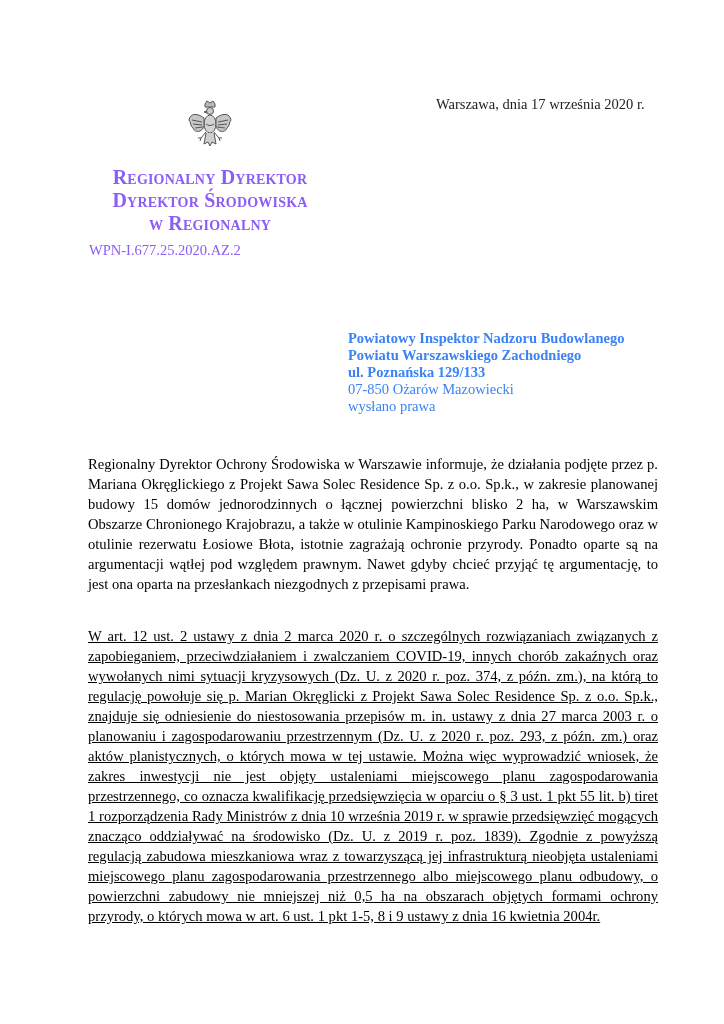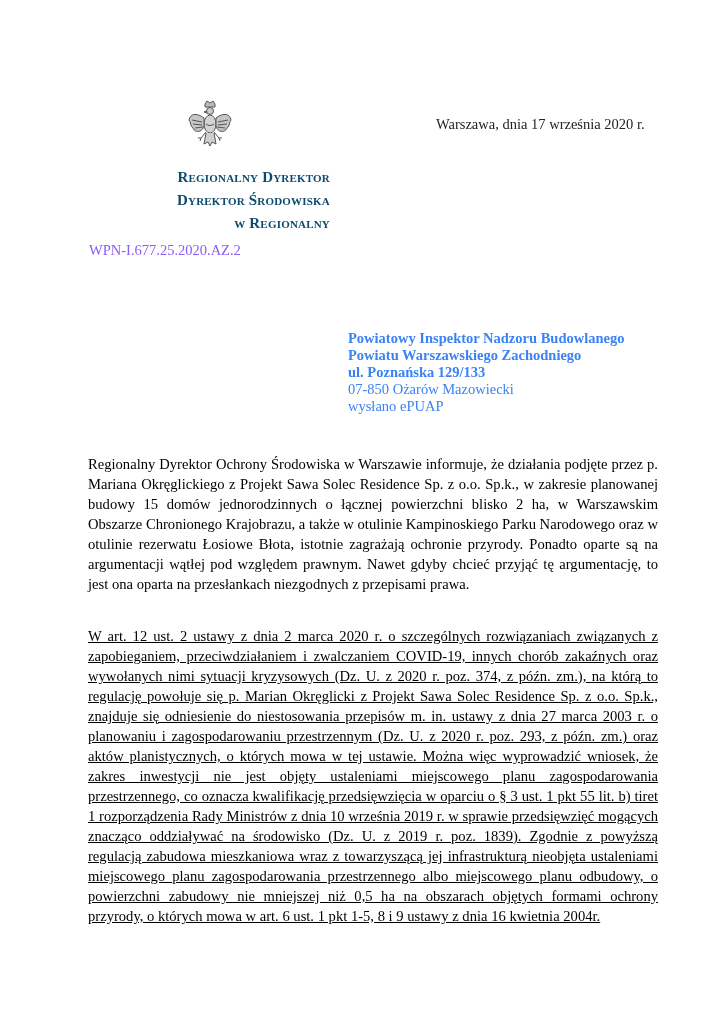--- a/index.html
+++ b/index.html
@@ -20,40 +20,40 @@
       left: 186px;
       top: 100px;
       width: 48px;
       height: 50px;
     }
     .issuer {
       position: absolute;
       left: 90px;
       top: 166px;
       width: 240px;
-      text-align: right;
+      text-align: center;
       font-weight: bold;
       font-variant: small-caps;
-      font-size: 15px;
+      font-size: 20px;
       line-height: 23px;
       letter-spacing: 0.2px;
-      color: #0c4a6e;
+      color: #8b5cf6;
     }
     .issuer div { white-space: nowrap; }
     .ref {
       position: absolute;
       left: 89px;
       top: 242px;
       font-size: 14.5px;
       color: #8b5cf6;
     }
     .date {
       position: absolute;
       left: 436px;
-      top: 116px;
+      top: 96px;
       font-size: 14.5px;
       color: #222;
       white-space: nowrap;
     }
     .recipient {
       position: absolute;
       left: 348px;
       top: 330px;
       font-size: 14.5px;
       line-height: 17px;
@@ -110,17 +110,17 @@
 
 <div class="ref">WPN-I.677.25.2020.AZ.2</div>
 
 <div class="date">Warszawa, dnia 17 września 2020 r.</div>
 
 <div class="recipient">
   <div class="b">Powiatowy Inspektor Nadzoru Budowlanego</div>
   <div class="b">Powiatu Warszawskiego Zachodniego</div>
   <div class="b">ul. Poznańska 129/133</div>
   <div>07-850 Ożarów Mazowiecki</div>
-  <div>wysłano ePUAP</div>
+  <div>wysłano prawa</div>
 </div>
 
 <div class="body-text p1">Regionalny Dyrektor Ochrony Środowiska w Warszawie informuje, że działania podjęte przez p. Mariana Okręglickiego z Projekt Sawa Solec Residence Sp. z o.o. Sp.k., w zakresie planowanej budowy 15 domów jednorodzinnych o łącznej powierzchni blisko 2 ha, w Warszawskim Obszarze Chronionego Krajobrazu, a także w otulinie Kampinoskiego Parku Narodowego oraz w otulinie rezerwatu Łosiowe Błota, istotnie zagrażają ochronie przyrody. Ponadto oparte są na argumentacji wątłej pod względem prawnym. Nawet gdyby chcieć przyjąć tę argumentację, to jest ona oparta  na przesłankach niezgodnych z przepisami prawa.</div>
 <div class="body-text p2">W art. 12 ust. 2 ustawy z dnia 2 marca 2020 r. o szczególnych rozwiązaniach związanych z zapobieganiem, przeciwdziałaniem i zwalczaniem COVID-19, innych chorób zakaźnych oraz wywołanych nimi sytuacji kryzysowych (Dz. U. z 2020 r. poz. 374, z późn. zm.), na którą to regulację powołuje się p. Marian Okręglicki z Projekt Sawa Solec Residence Sp. z o.o. Sp.k., znajduje się odniesienie do niestosowania przepisów m. in. ustawy z dnia 27 marca 2003 r. o planowaniu i zagospodarowaniu przestrzennym (Dz. U. z 2020 r. poz. 293, z późn. zm.) oraz aktów planistycznych, o których mowa w tej ustawie. Można więc wyprowadzić wniosek, że zakres inwestycji nie jest objęty ustaleniami miejscowego planu zagospodarowania przestrzennego, co oznacza kwalifikację przedsięwzięcia w oparciu o § 3 ust. 1 pkt 55 lit. b) tiret 1 rozporządzenia Rady Ministrów z dnia 10 września 2019 r. w sprawie przedsięwzięć mogących znacząco oddziaływać na środowisko (Dz. U. z 2019 r. poz. 1839). Zgodnie z powyższą regulacją zabudowa mieszkaniowa wraz z towarzyszącą jej infrastrukturą nieobjęta ustaleniami miejscowego planu zagospodarowania przestrzennego albo miejscowego planu odbudowy, o powierzchni zabudowy nie mniejszej niż 0,5 ha na obszarach objętych formami ochrony przyrody, o których mowa w art. 6 ust. 1 pkt 1-5, 8 i 9 ustawy z dnia 16 kwietnia 2004r.</div>
 
 </body></html>

